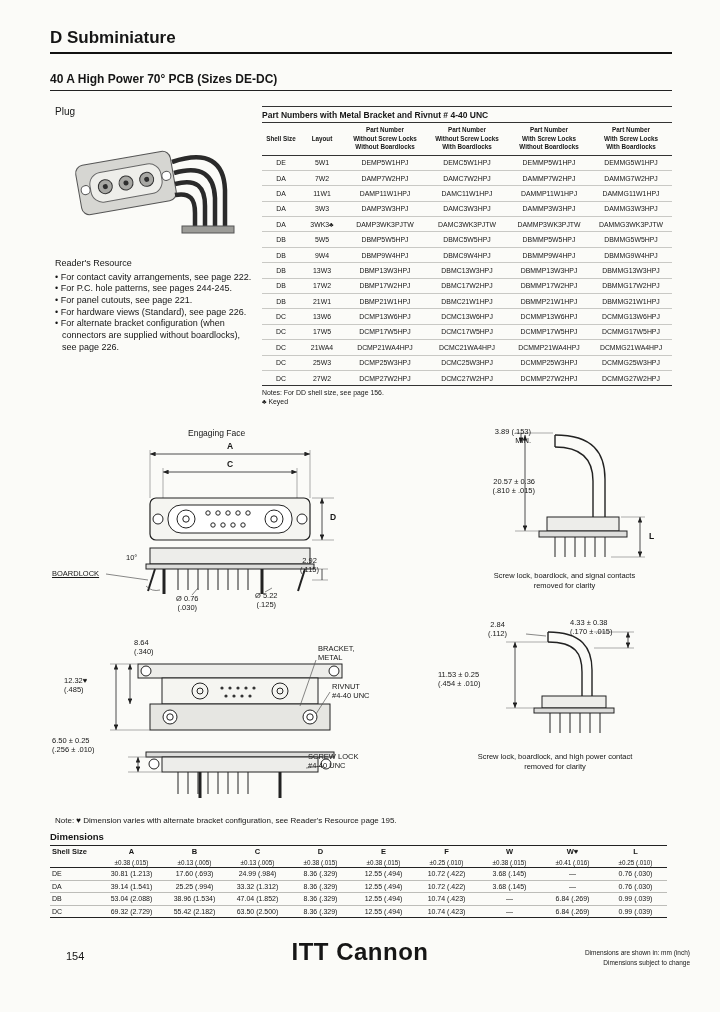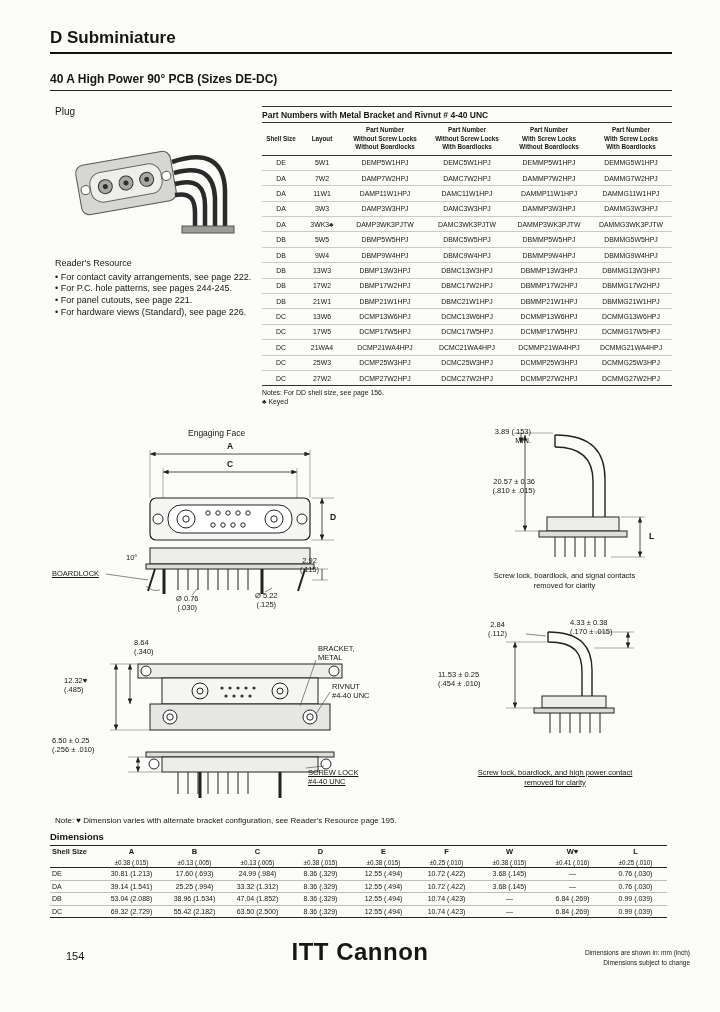--- a/index.html
+++ b/index.html
@@ -63,21 +63,21 @@
   .foot-right { right:30px; top:948px; font-size:6.5px; text-align:right; line-height:1.5; }
 </style>
 </head>
 <body>
 
 <div id="page">
 
   <div class="abs hdr-left">D Subminiature</div>
   <div class="abs hdr-rule"></div>
 
-  <div class="abs sec-title">40 A High Power 90° PCB (Sizes DE-DC)</div>
+  <div class="abs sec-title">40 A High Power 70° PCB (Sizes DE-DC)</div>
   <div class="abs sec-rule"></div>
 
   <div class="abs plug-label">Plug</div>
 
   <div class="dwrap" style="left:60px; top:116px; width:185px; height:138px;">
     <svg width="185" height="138" viewBox="0 0 185 138">
       <g transform="rotate(-10 66 67)">
         <rect x="18" y="42" width="96" height="50" rx="8" fill="#d6d6d2" stroke="#555"></rect>
         <rect x="30" y="52" width="72" height="30" rx="12" fill="#eeeeea" stroke="#666"></rect>
         <circle cx="25" cy="67" r="4.5" fill="#fff" stroke="#555"></circle>
@@ -241,20 +241,21 @@
     <div class="pt-note2">♣ Keyed</div>
   </div>
 
   <div class="abs rr">
     <div class="rr-title">Reader's Resource</div>
     <div>
         <div class="rr-item">For contact cavity arrangements, see page 222.</div>
         <div class="rr-item">For P.C. hole patterns, see pages 244-245.</div>
         <div class="rr-item">For panel cutouts, see page 221.</div>
         <div class="rr-item">For hardware views (Standard), see page 226.</div>
+        <div class="rr-item">For alternate bracket configuration (when connectors are supplied without boardlocks), see page 226.</div>
       </div>
   </div>
 
   <div class="dwrap" style="left:50px; top:428px; width:320px; height:190px;">
     <svg width="320" height="190" viewBox="0 0 320 190">
       <defs>
         <marker id="ar1" markerWidth="8" markerHeight="6" refX="7" refY="3" orient="auto">
             <path d="M0,0 L7,3 L0,6 z" fill="#222"></path>
           </marker>
         <marker id="ar1s" markerWidth="8" markerHeight="6" refX="0" refY="3" orient="auto">
@@ -431,21 +432,21 @@
     <div class="dlabel ml" style="left:14px; top:58px;">12.32♥
 (.485)</div>
     <div class="dlabel ml" style="left:84px; top:20px;">8.64
 (.340)</div>
     <div class="dlabel ml" style="left:268px; top:26px;">BRACKET,
 METAL</div>
     <div class="dlabel ml" style="left:282px; top:64px;">RIVNUT
 #4-40 UNC</div>
     <div class="dlabel ml" style="left:2px; top:118px;">6.50 ± 0.25
 (.256 ± .010)</div>
-    <div class="dlabel ml" style="left:258px; top:150px;text-decoration:underline;">SCREW LOCK
+    <div class="dlabel ml" style="left:258px; top:134px;">SCREW LOCK
 #4-40 UNC</div>
   </div>
 
   <div class="dwrap" style="left:430px; top:618px; width:250px; height:180px;">
     <svg width="250" height="180" viewBox="0 0 250 180">
       <defs>
         <marker id="ar4" markerWidth="8" markerHeight="6" refX="7" refY="3" orient="auto">
             <path d="M0,0 L7,3 L0,6 z" fill="#222"></path>
           </marker>
         <marker id="ar4s" markerWidth="8" markerHeight="6" refX="0" refY="3" orient="auto">
@@ -472,21 +473,21 @@
       <line x1="85" y1="24" x2="85" y2="90" stroke="#222" stroke-width="0.8" marker-start="url(#ar4s)" marker-end="url(#ar4)"></line>
       <line x1="76" y1="24" x2="118" y2="24" stroke="#777" stroke-width="0.6"></line>
       <line x1="76" y1="90" x2="104" y2="90" stroke="#777" stroke-width="0.6"></line>
     </svg>
     <div class="dlabel ml ctr" style="left:58px; top:2px;">2.84
 (.112)</div>
     <div class="dlabel ml" style="left:140px; top:0px;">4.33 ± 0.38
 (.170 ± .015)</div>
     <div class="dlabel ml" style="left:8px; top:52px;">11.53 ± 0.25
 (.454 ± .010)</div>
-    <div class="dcaption ml" style="left:20px; top:150px; width:210px;text-decoration:underline;">Screw lock, boardlock, and high power contact
+    <div class="dcaption ml" style="left:20px; top:134px; width:210px;">Screw lock, boardlock, and high power contact
 removed for clarity</div>
   </div>
 
   <div class="abs note-heart">Note: ♥ Dimension varies with alternate bracket configuration, see Reader's Resource page 195.</div>
 
   <div class="abs dims-title">Dimensions</div>
   <div class="abs dims">
     <div class="dm-row dm-letters">
       <div class="dm-shell">Shell Size</div>
     <div class="dm-cell">A</div>

